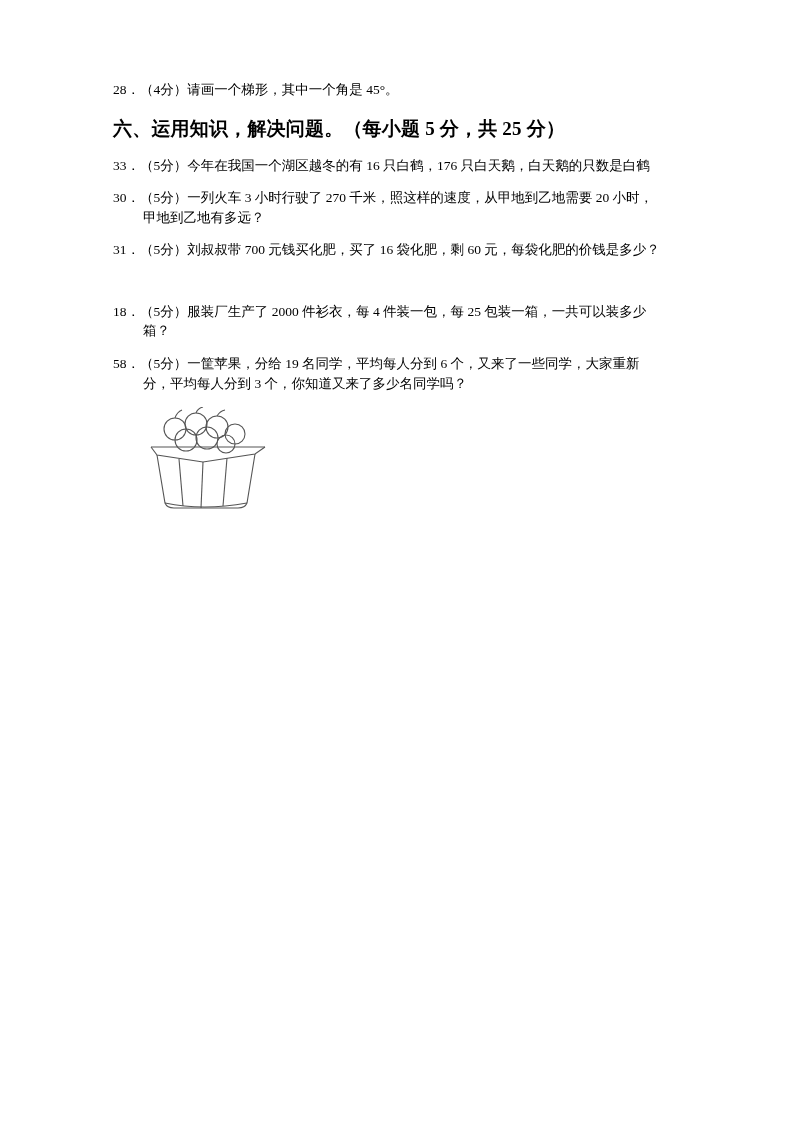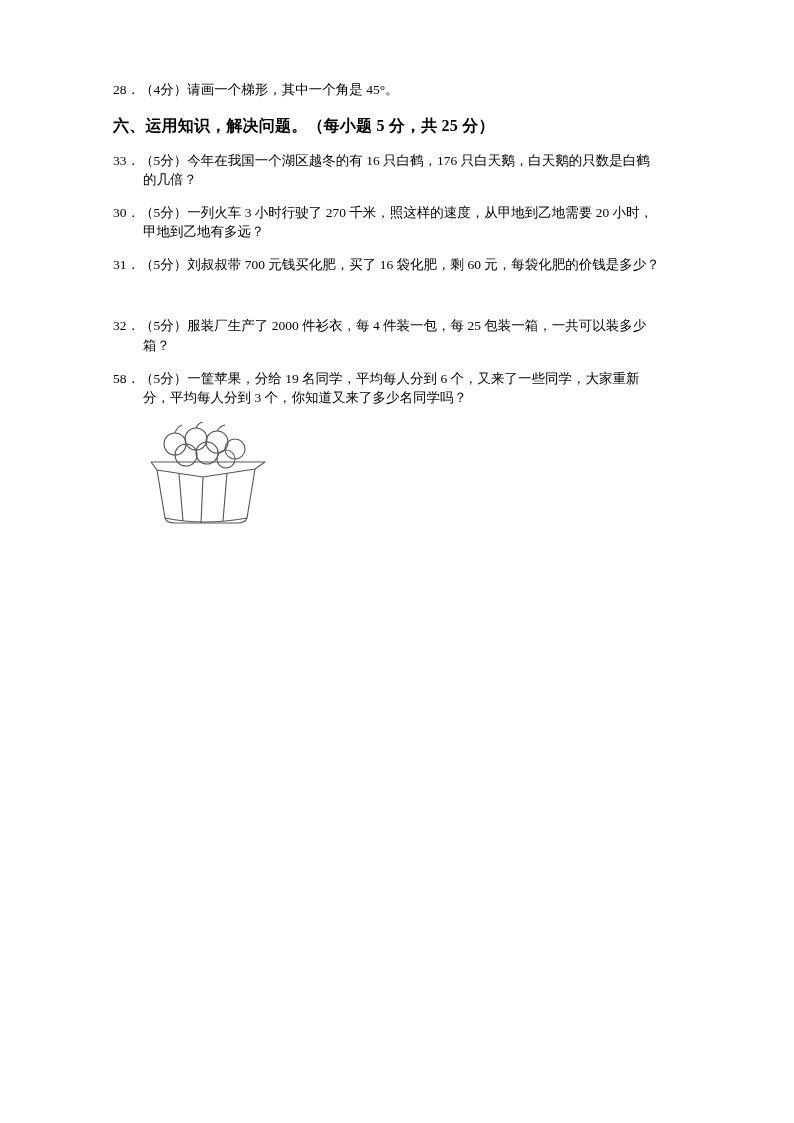--- a/index.html
+++ b/index.html
@@ -43,21 +43,21 @@
   }
   .indent {
     display: block;
     text-indent: 0;
   }
   .q-wrap {
     padding-left: 30px;
     text-indent: -30px;
   }
   .section-head {
-    font-size: 16px;
+    font-size: 19px;
     font-weight: bold;
     margin-top: 16px;
     margin-bottom: 14px;
     letter-spacing: 0.2px;
   }
   .gap-large {
     margin-bottom: 42px;
   }
   .figure {
     margin-top: 14px;
@@ -72,34 +72,33 @@
   <div class="content">
 
     <div class="q q-wrap">
       <span class="num">28．</span><span class="num">（4分）</span><span class="body">请画一个梯形，其中一个角是 45°。</span>
     </div>
 
     <div class="section-head">六、运用知识，解决问题。（每小题 5 分，共 25 分）</div>
 
     <div class="q q-wrap">
       <span class="num">33．</span><span class="num">（5分）</span><span class="body">今年在我国一个湖区越冬的有 16 只白鹤，176 只白天鹅，白天鹅的只数是白鹤</span>
-      <span class="indent">的几倍？</span>
     </div>
 
     <div class="q q-wrap">
       <span class="num">30．</span><span class="num">（5分）</span><span class="body">一列火车 3 小时行驶了 270 千米，照这样的速度，从甲地到乙地需要 20 小时，</span>
       <span class="indent">甲地到乙地有多远？</span>
     </div>
 
     <div class="q q-wrap gap-large">
       <span class="num">31．</span><span class="num">（5分）</span><span class="body">刘叔叔带 700 元钱买化肥，买了 16 袋化肥，剩 60 元，每袋化肥的价钱是多少？</span>
     </div>
 
     <div class="q q-wrap">
-      <span class="num">32．</span><span class="num">（5分）</span><span class="body">服装厂生产了 2000 件衫衣，每 4 件装一包，每 25 包装一箱，一共可以装多少</span>
+      <span class="num">18．</span><span class="num">（5分）</span><span class="body">服装厂生产了 2000 件衫衣，每 4 件装一包，每 25 包装一箱，一共可以装多少</span>
       <span class="indent">箱？</span>
     </div>
 
     <div class="q q-wrap">
       <span class="num">58．</span><span class="num">（5分）</span><span class="body">一筐苹果，分给 19 名同学，平均每人分到 6 个，又来了一些同学，大家重新</span>
       <span class="indent">分，平均每人分到 3 个，你知道又来了多少名同学吗？</span>
     </div>
 
     <div class="figure">
       <svg width="130" height="110" viewBox="0 0 130 110" fill="none" stroke="#555" stroke-width="1.1">

